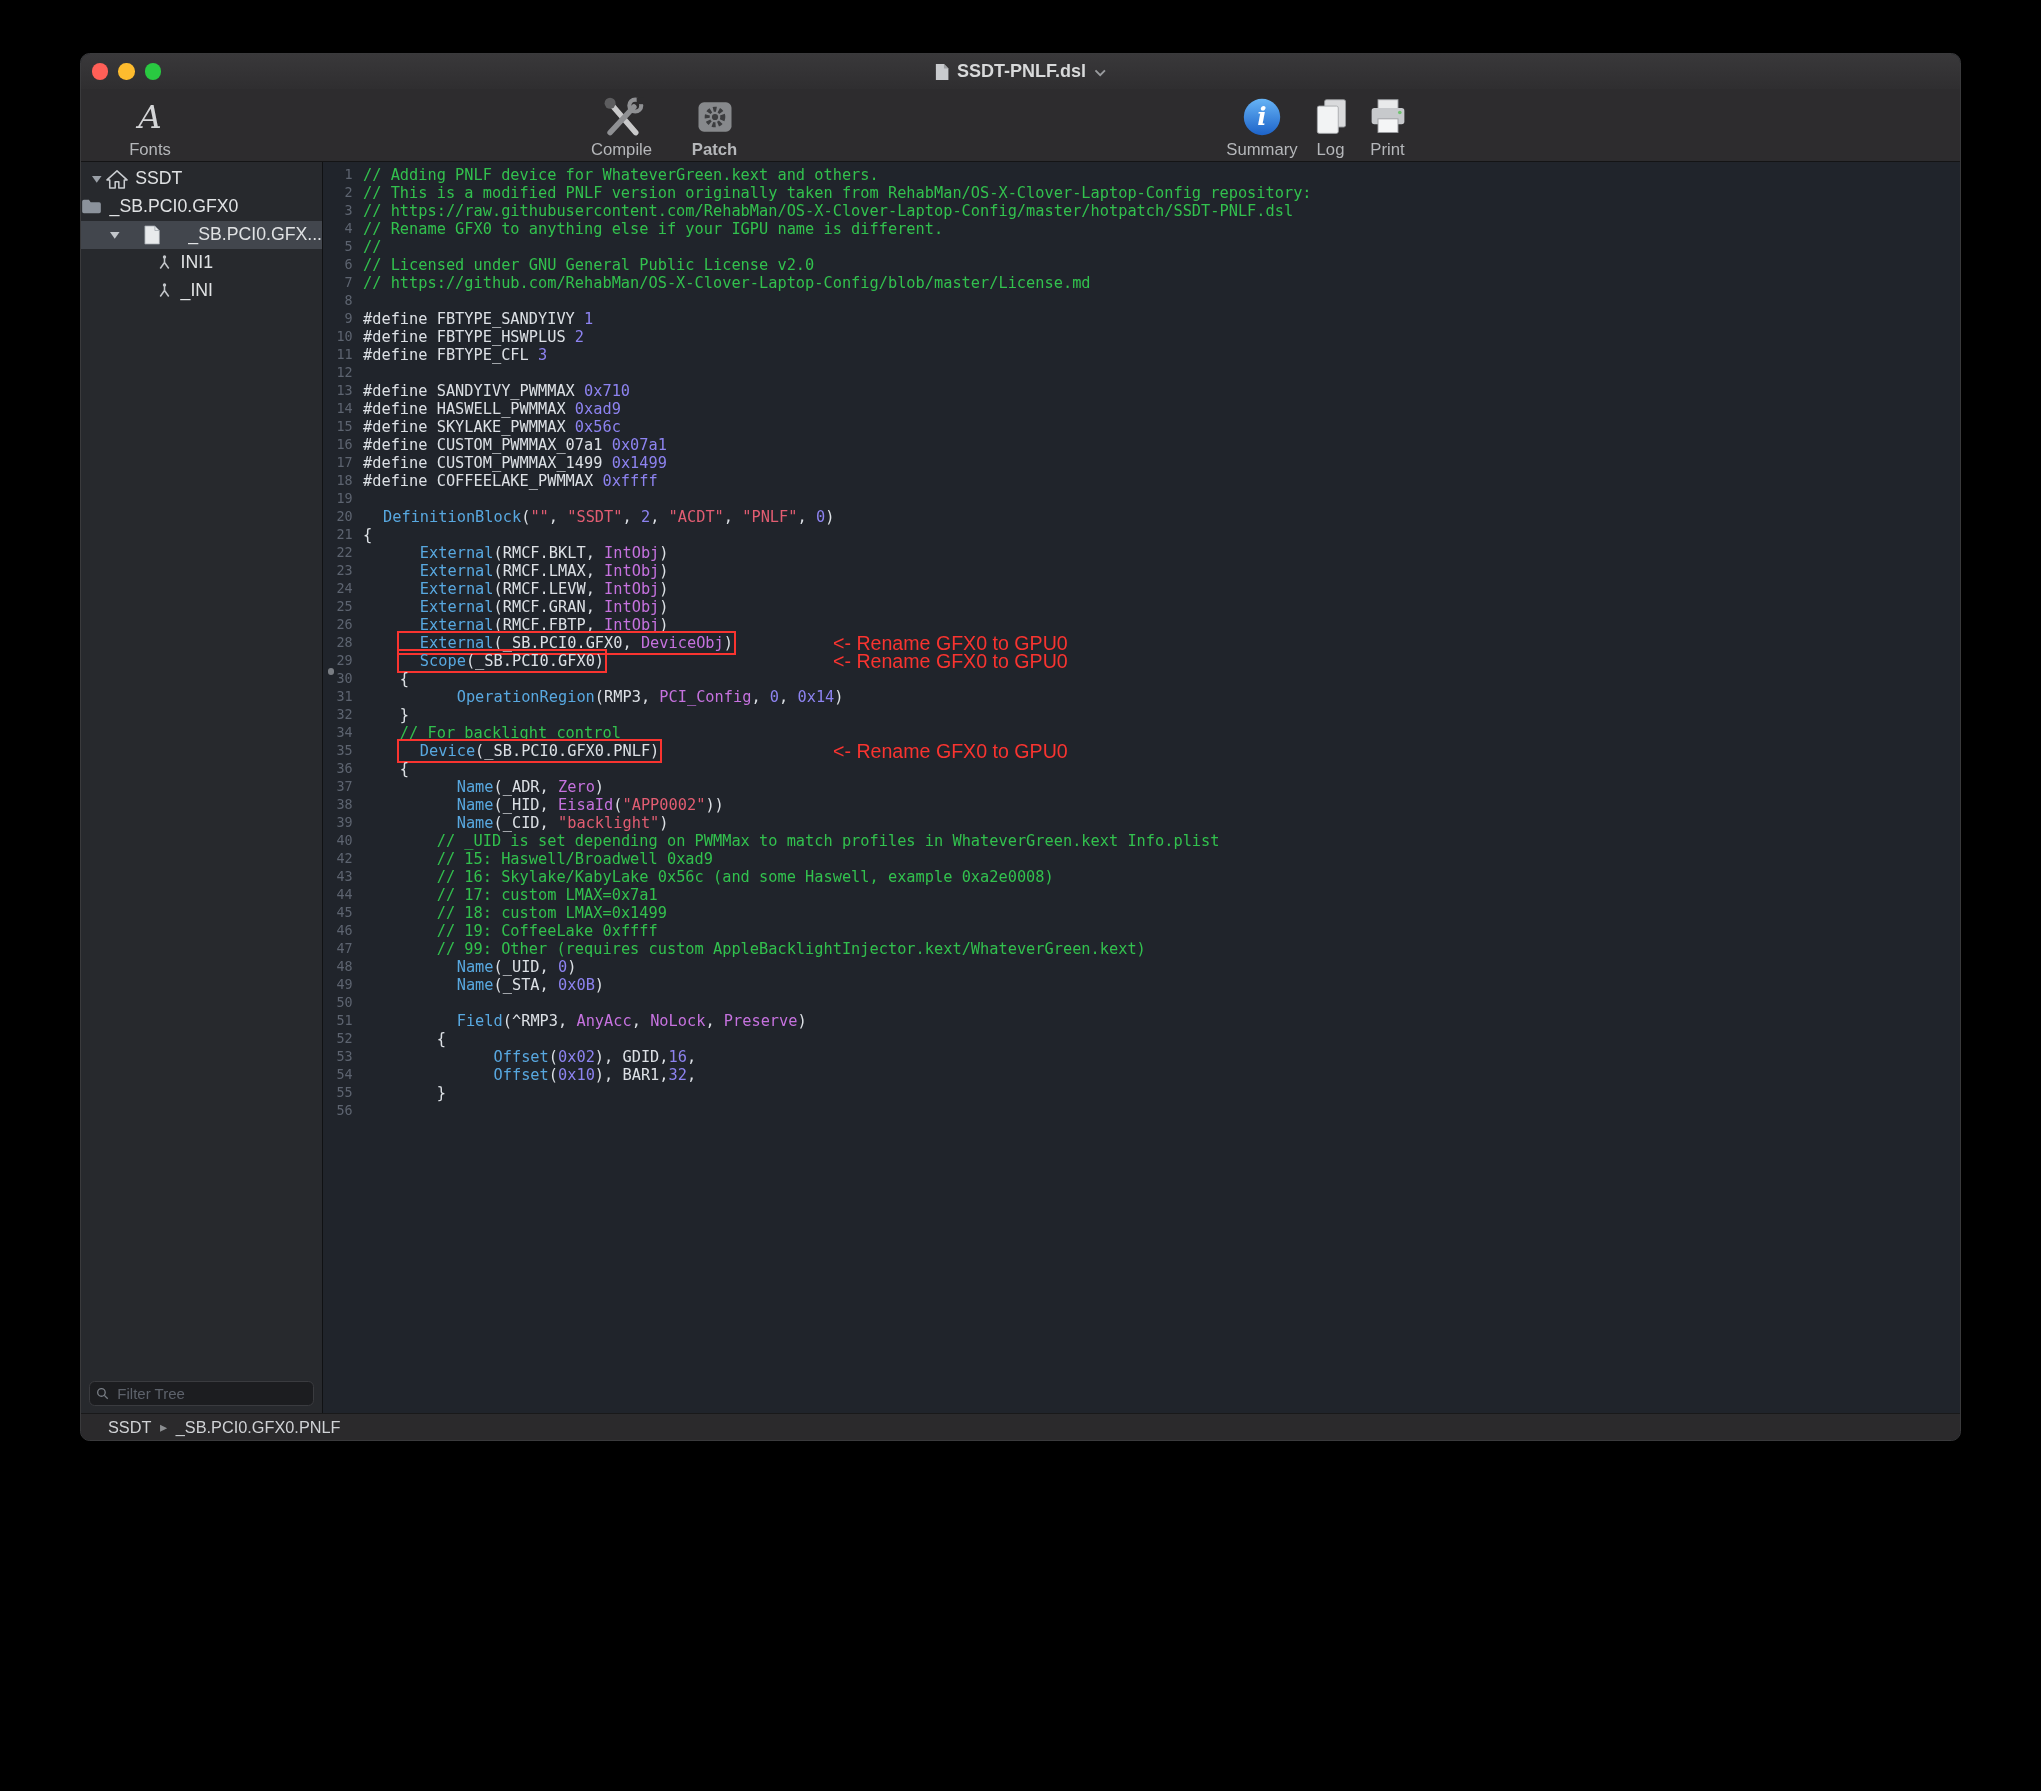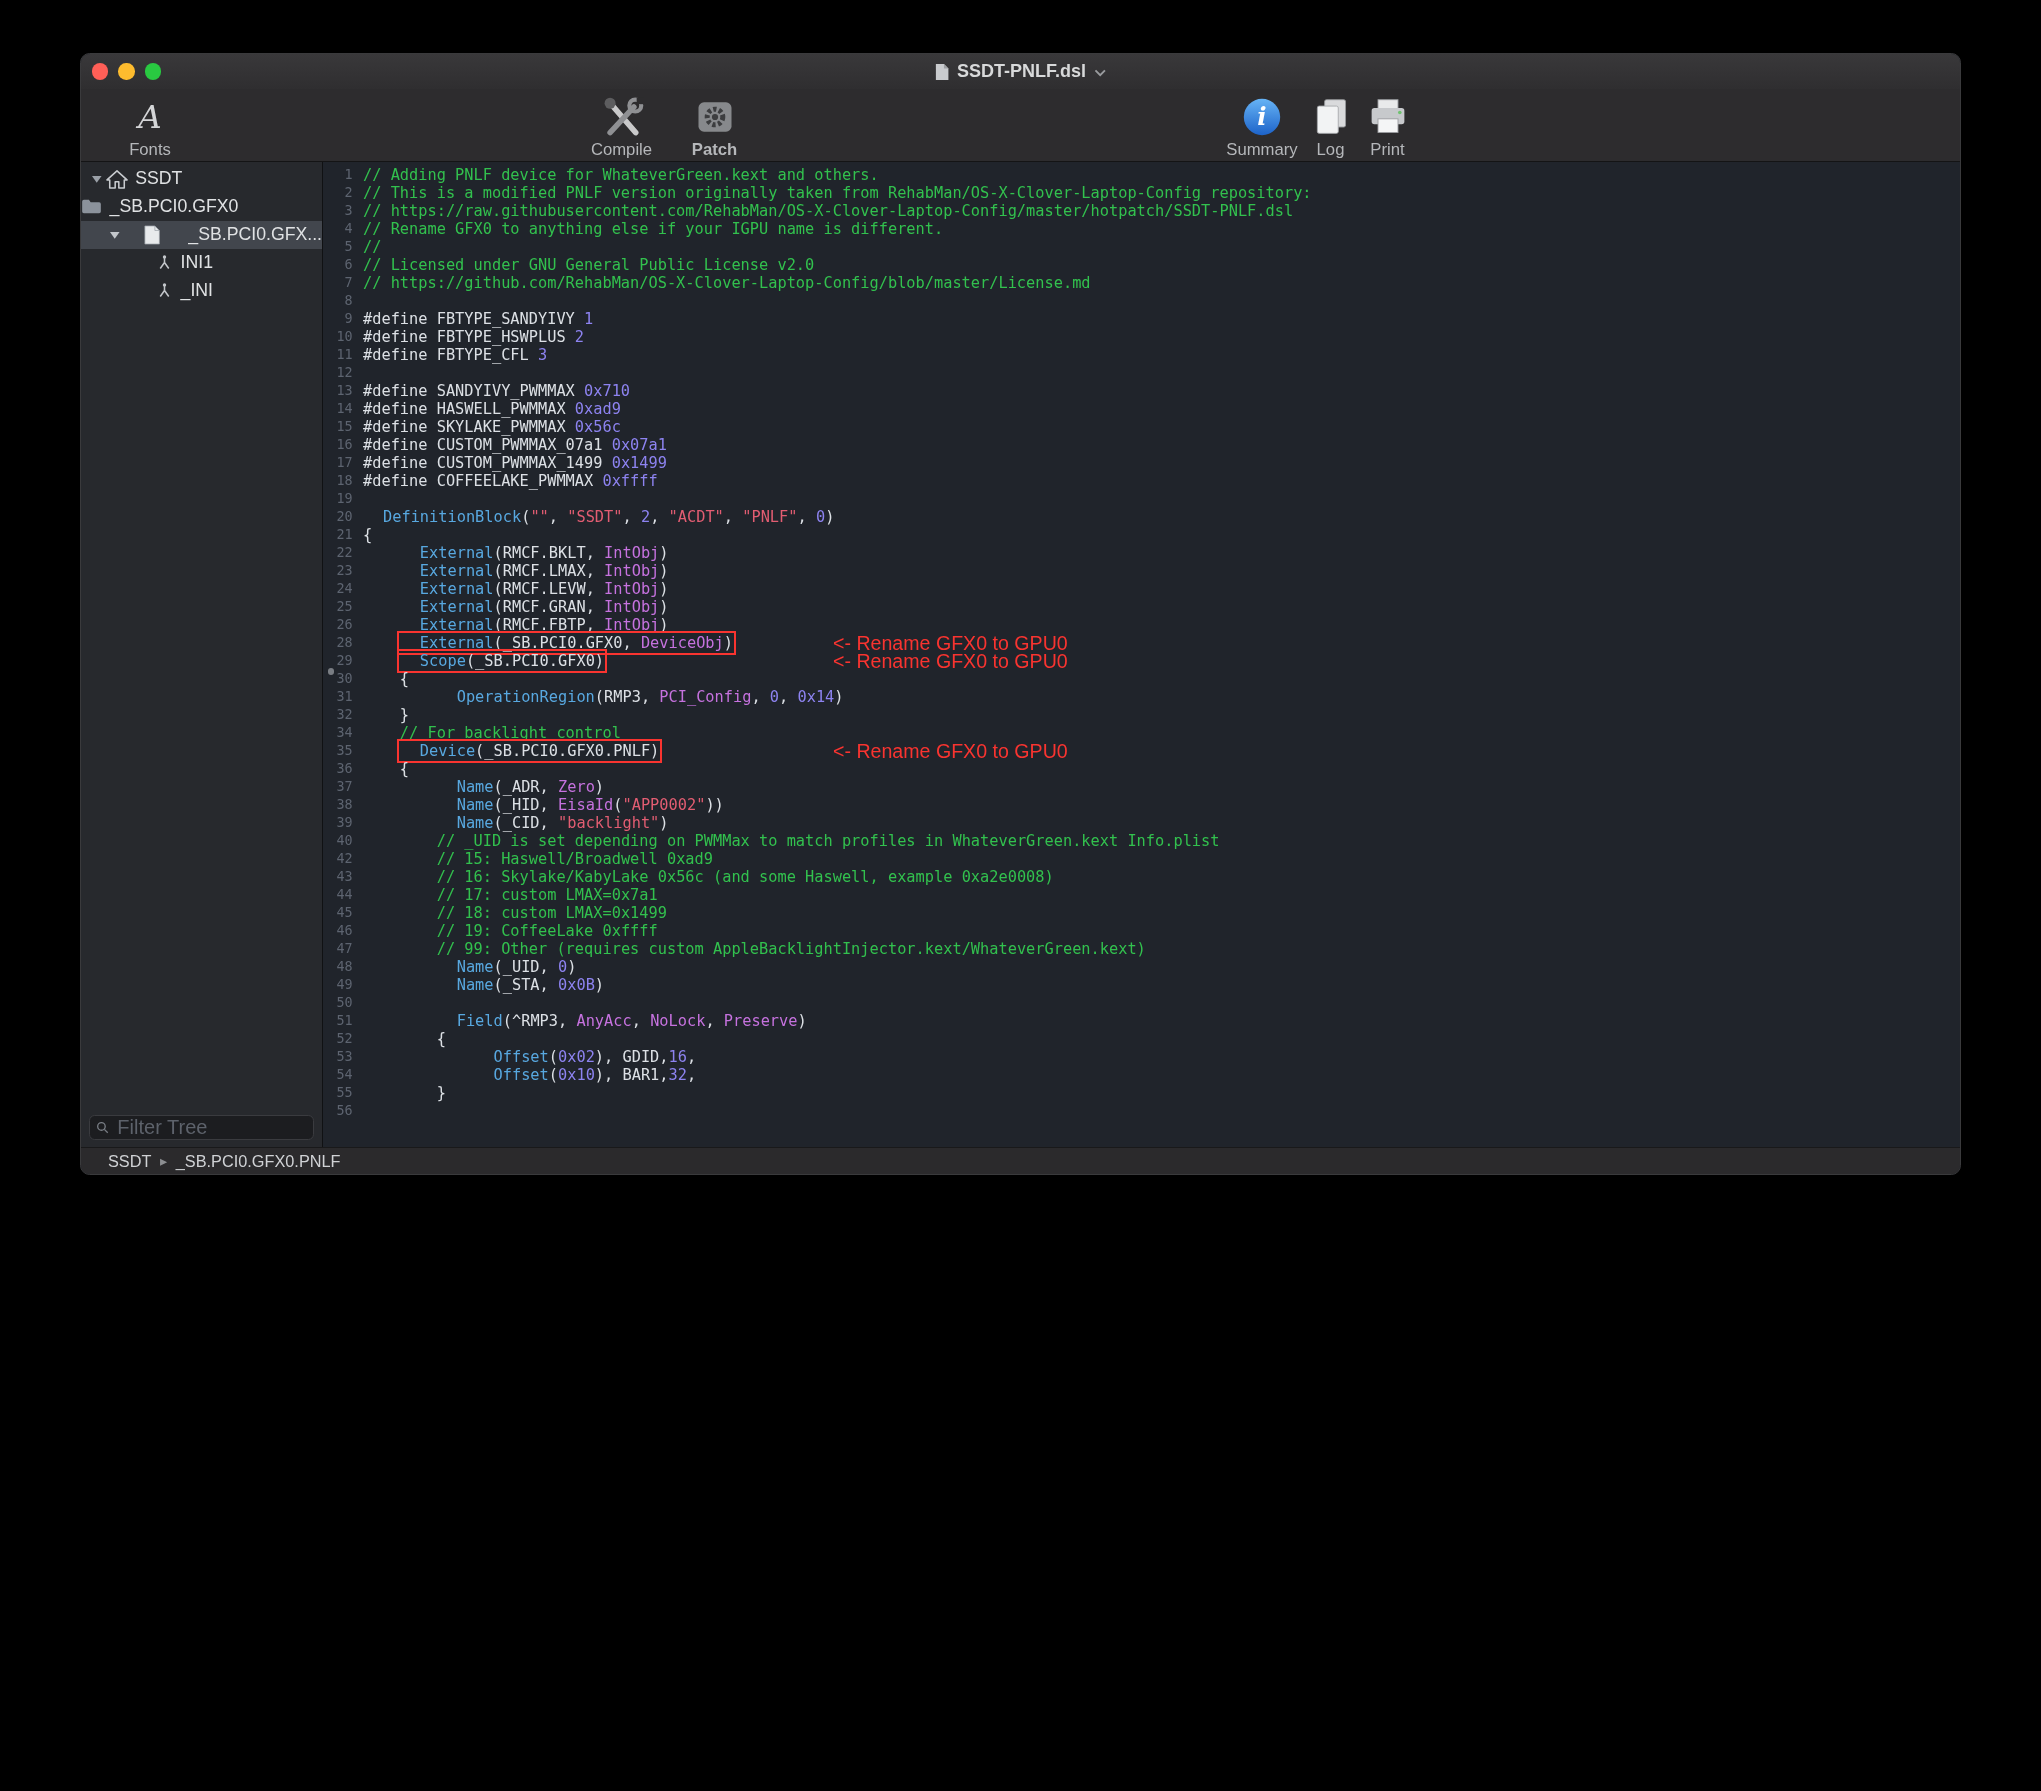--- a/index.html
+++ b/index.html
@@ -16,21 +16,21 @@
     --selection-bg:#42464d;
     --traffic-red:#ff5f57;
     --traffic-yellow:#febc2e;
     --traffic-green:#29c941;
   }
   *{box-sizing:border-box;}
   html,body{margin:0;padding:0;}
   body{width:2042px;height:1791px;background:#000;position:relative;overflow:hidden;
        font-family:"Liberation Sans","DejaVu Sans",sans-serif;}
 
-  .window{position:absolute;left:80px;top:53px;width:1881px;height:1122px;border-radius:9.6px;
+  .window{position:absolute;left:80px;top:53px;width:1881px;height:1388px;border-radius:9.6px;
           overflow:hidden;background:var(--editor-bg);border:1px solid #3a3a3c;
           box-shadow:0 27px 67px rgba(0,0,0,.7);}
 
   
   .titlebar{position:relative;height:35px;background:linear-gradient(#39383a,#2f2e30);}
   .traffic{position:absolute;left:10.5px;top:0;height:100%;display:flex;align-items:center;gap:10.5px;}
   .tl{width:16.3px;height:16.3px;border-radius:50%;display:inline-block;}
   .tl.red{background:var(--traffic-red);}
   .tl.yellow{background:var(--traffic-yellow);}
   .tl.green{background:var(--traffic-green);}
@@ -60,21 +60,21 @@
   .disc{width:17px;display:flex;justify-content:center;flex:none;}
   .tree-icon{margin-right:7.6px;display:flex;flex:none;}
   .ind0{padding-left:7.6px;}
   .ind1{padding-left:25px;justify-content:space-between;}
   .ind1b{}
   .ind2{padding-left:75px;}
 
   .filter-box{position:absolute;left:7.6px;right:7.6px;bottom:6.7px;height:25px;background:#1c1d20;
               border:1px solid #3a3b3f;border-radius:5.7px;display:flex;align-items:center;gap:5.7px;padding:0 6.7px;}
   .filter-input{flex:1;min-width:0;background:transparent;border:0;outline:0;color:#d5d7da;
-                font-size:20px;font-family:inherit;}
+                font-size:15px;font-family:inherit;}
   .filter-input::placeholder{color:#5d626b;}
 
   
   .editor{position:relative;flex:1;background:var(--editor-bg);padding-top:3.8px;overflow:hidden;
           font-family:"DejaVu Sans Mono",monospace;font-size:15.3px;}
   .code-line{position:relative;height:18px;line-height:18px;white-space:pre;}
   .lineno{display:inline-block;vertical-align:top;width:40px;padding-right:10.5px;text-align:right;
           color:#5d6470;font-size:13.4px;line-height:18px;}
   .code-text{display:inline-block;vertical-align:top;white-space:pre;line-height:18px;}
   .tok-p{color:var(--syntax-plain);}

